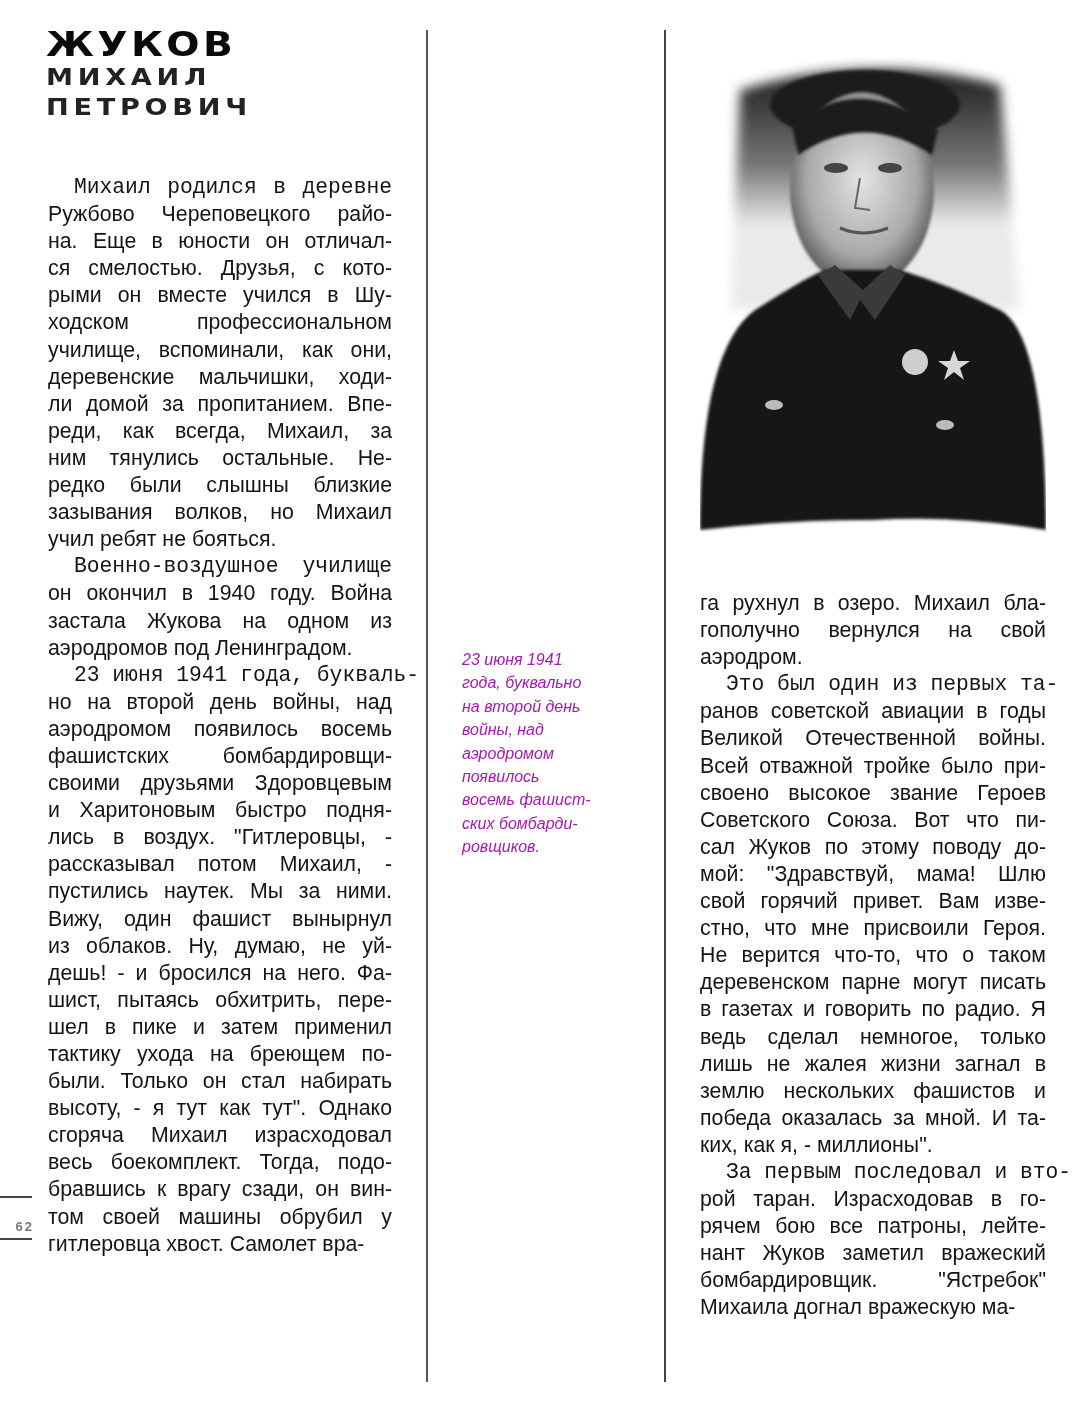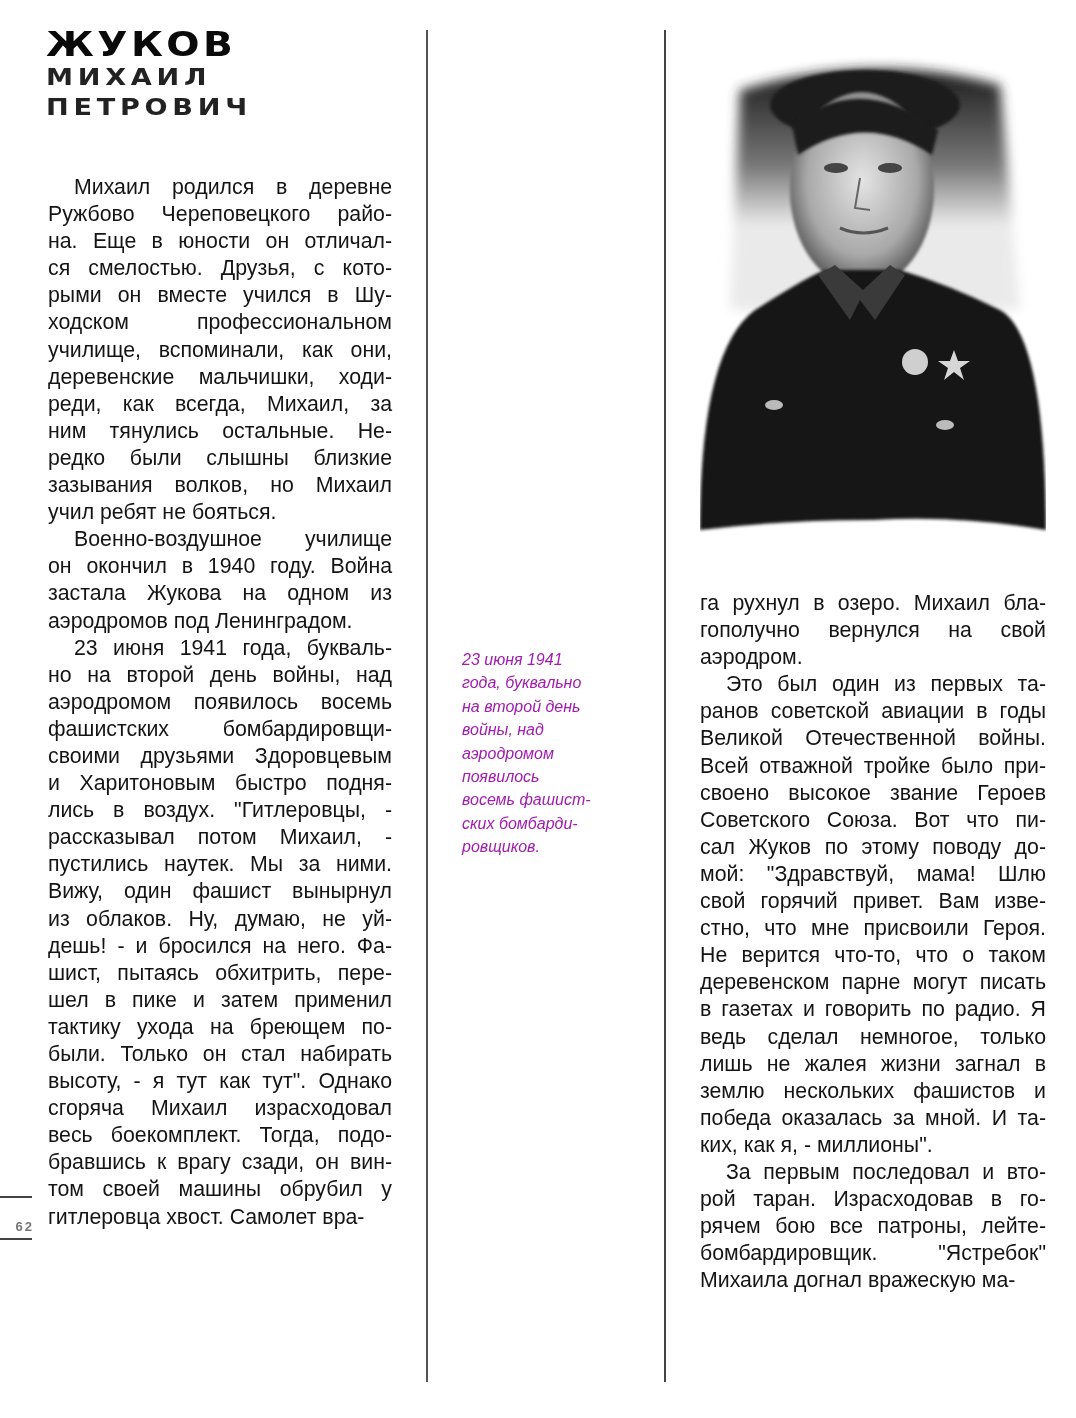--- a/index.html
+++ b/index.html
@@ -14,21 +14,21 @@
   }
   .given {
     font-family: "DejaVu Sans", sans-serif; font-weight: 900; font-size: 23px;
     letter-spacing: 4px; line-height: 30px; color: #222; transform: scaleX(1.18); transform-origin: left;
   }
   .col {
     position: absolute; font-size: 21.3px; line-height: 27.1px; text-align: justify; color: #141414;
   }
   .col .ln { display: block; white-space: nowrap; text-align-last: justify; height: 27.1px; }
   .col .ln.last { text-align-last: left; }
-  .col .ln.indent { padding-left: 26px; }
+  .col .ln.indent { padding-left: 26px; font-family: Liberation Mono, monospace; }
   #col-left { left: 48px; top: 174px; width: 344px; }
   #col-right { left: 700px; top: 590px; width: 346px; }
   .rule { position: absolute; width: 2px; background: #555; top: 30px; height: 1352px; }
   #rule-1 { left: 426px; }
   #rule-2 { left: 664px; background: #444; }
   .caption {
     position: absolute; left: 462px; top: 648px; width: 170px;
     font-style: italic; font-size: 16px; line-height: 23.4px; color: #a21caf;
   }
   .caption span { display: block; white-space: nowrap; }
@@ -50,20 +50,21 @@
 
 <div class="col" id="col-left">
     <span class="ln indent">Михаил родился в деревне</span>
     <span class="ln">Ружбово Череповецкого райо-</span>
     <span class="ln">на. Еще в юности он отличал-</span>
     <span class="ln">ся смелостью. Друзья, с кото-</span>
     <span class="ln">рыми он вместе учился в Шу-</span>
     <span class="ln">ходском профессиональном</span>
     <span class="ln">училище, вспоминали, как они,</span>
     <span class="ln">деревенские мальчишки, ходи-</span>
+    <span class="ln">ли домой за пропитанием. Впе-</span>
     <span class="ln">реди, как всегда, Михаил, за</span>
     <span class="ln">ним тянулись остальные. Не-</span>
     <span class="ln">редко были слышны близкие</span>
     <span class="ln">зазывания волков, но Михаил</span>
     <span class="ln last">учил ребят не бояться.</span>
     <span class="ln indent">Военно-воздушное училище</span>
     <span class="ln">он окончил в 1940 году. Война</span>
     <span class="ln">застала Жукова на одном из</span>
     <span class="ln last">аэродромов под Ленинградом.</span>
     <span class="ln indent">23 июня 1941 года, букваль-</span>
@@ -166,20 +167,21 @@
     <span class="ln">деревенском парне могут писать</span>
     <span class="ln">в газетах и говорить по радио. Я</span>
     <span class="ln">ведь сделал немногое, только</span>
     <span class="ln">лишь не жалея жизни загнал в</span>
     <span class="ln">землю нескольких фашистов и</span>
     <span class="ln">победа оказалась за мной. И та-</span>
     <span class="ln last">ких, как я, - миллионы".</span>
     <span class="ln indent">За первым последовал и вто-</span>
     <span class="ln">рой таран. Израсходовав в го-</span>
     <span class="ln">рячем бою все патроны, лейте-</span>
+    <span class="ln">нант Жуков заметил вражеский</span>
     <span class="ln">бомбардировщик. "Ястребок"</span>
     <span class="ln last">Михаила догнал вражескую ма-</span>
   </div>
 
 <div class="page-num-wrap">
   <div class="pn-rule"></div>
   <div class="pn">62</div>
   <div class="pn-rule"></div>
 </div>
 

